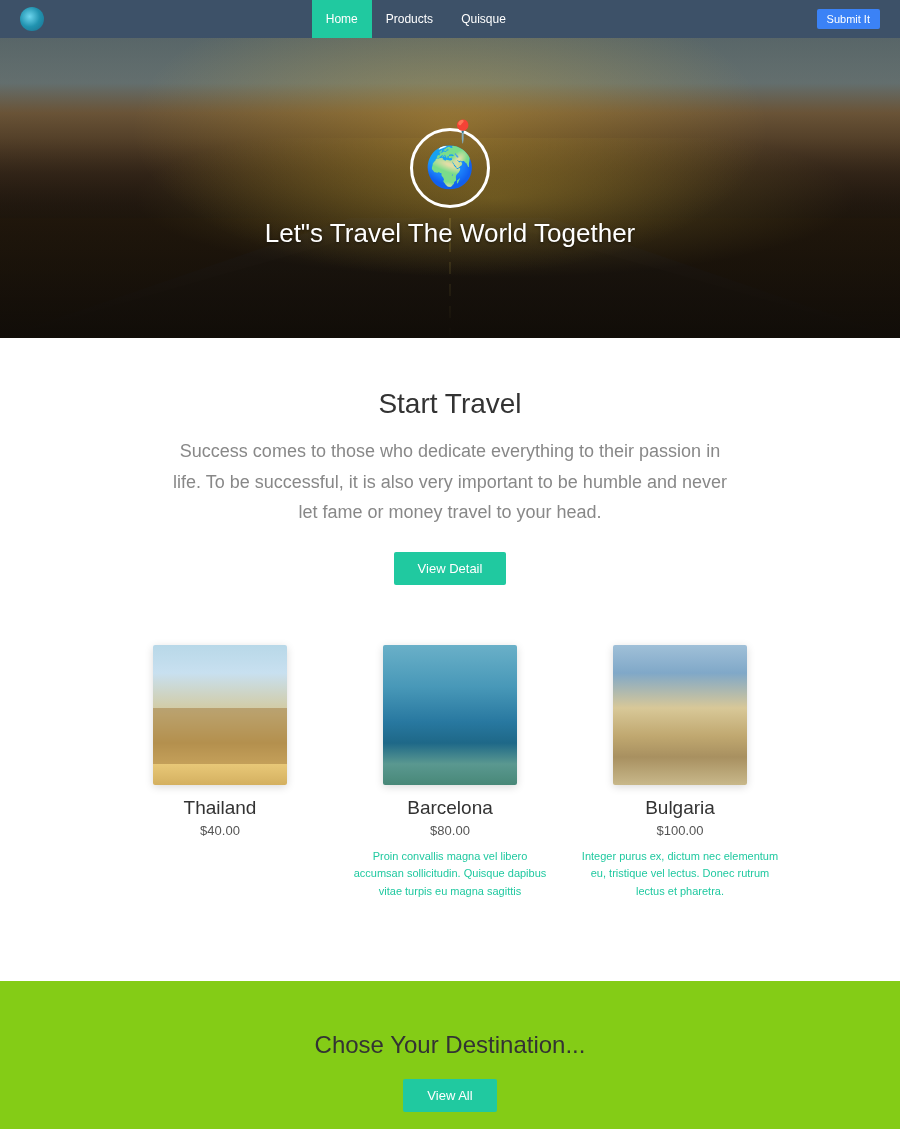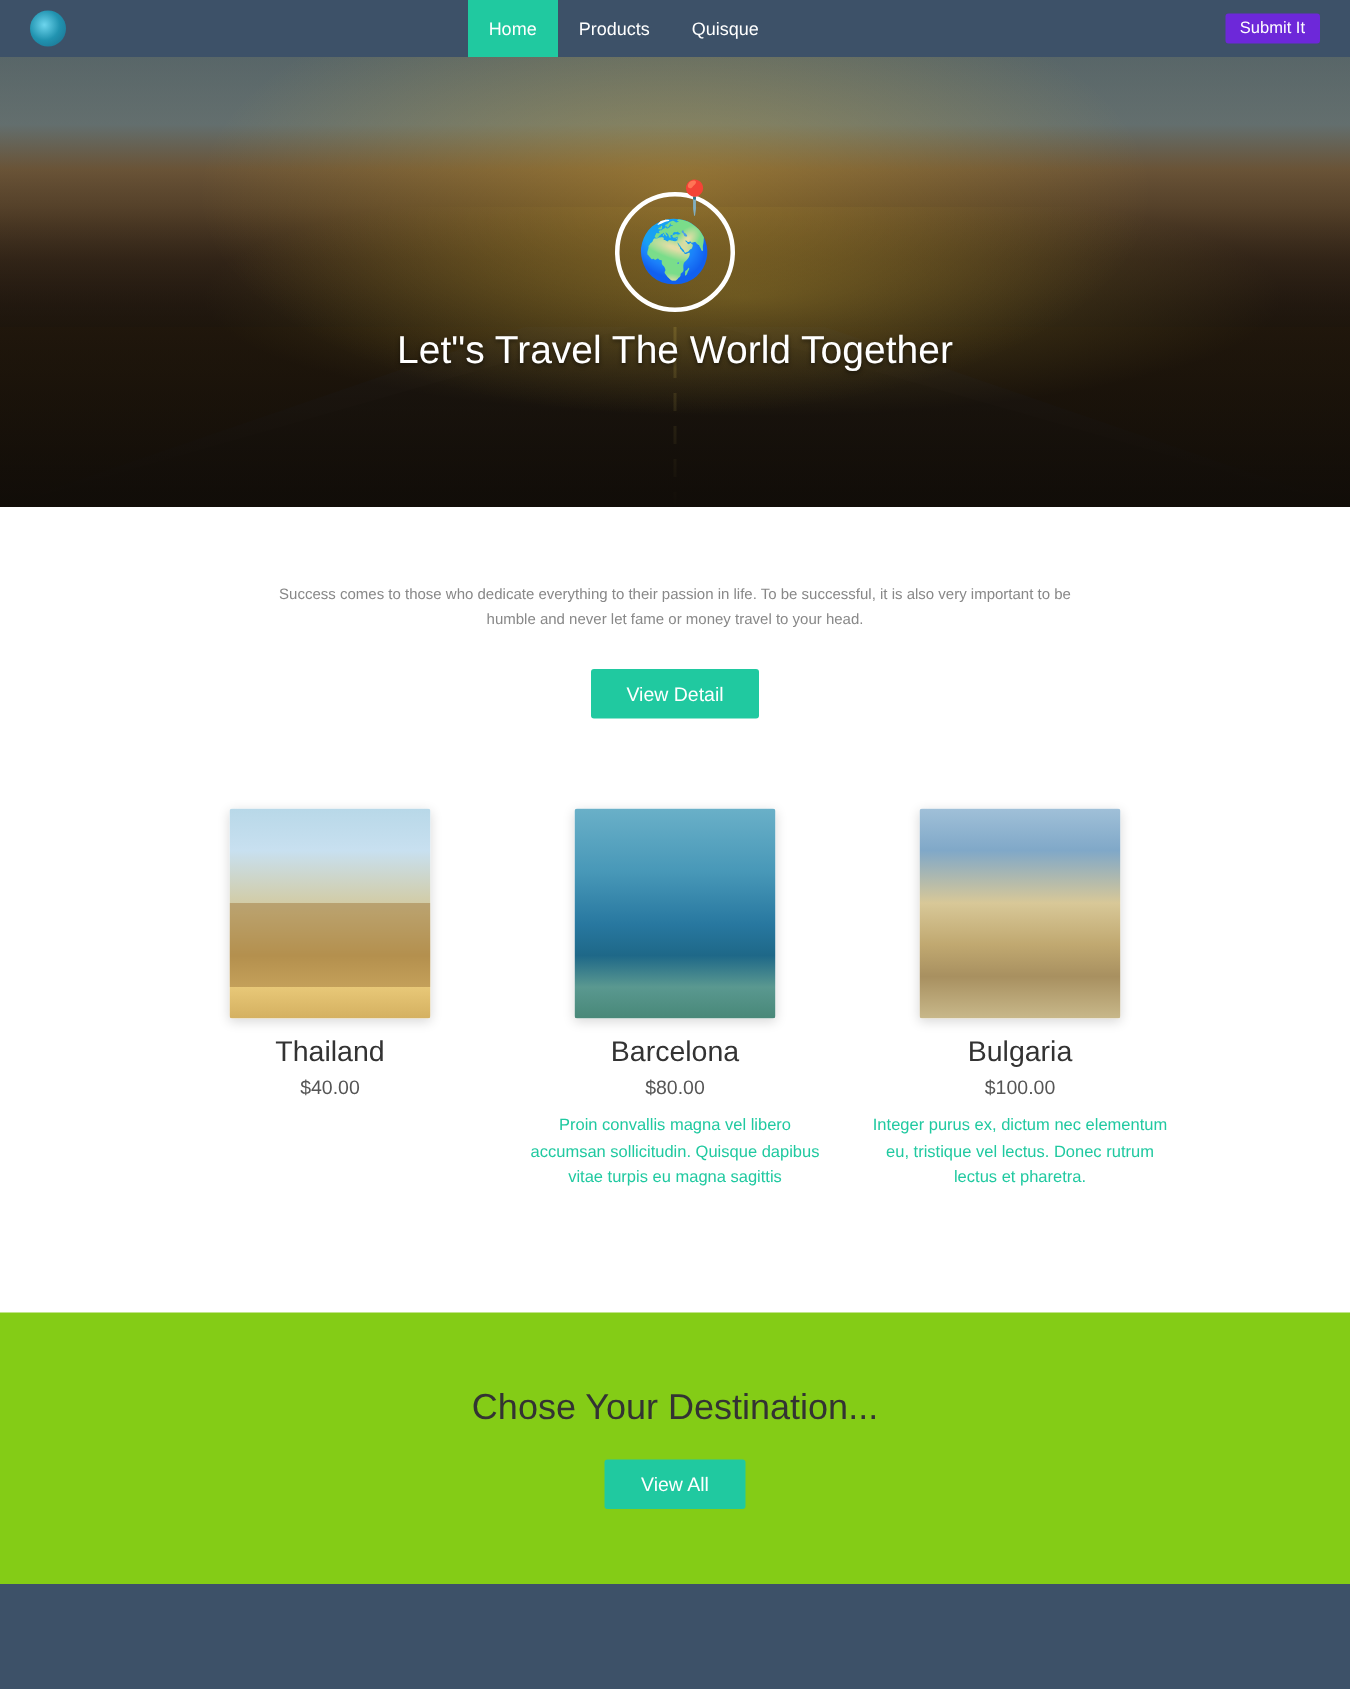--- a/index.html
+++ b/index.html
@@ -25,21 +25,21 @@
       color: #fff;
       text-decoration: none;
       font-size: 12px;
       padding: 0 14px;
       height: 38px;
       display: flex; align-items: center;
       cursor: pointer;
     }
     .nav-link.active { background: #20c9a0; }
     .submit-btn {
-      background: #6d28d9;
+      background: #3b82f6;
       color: #fff;
       border: none;
       padding: 4px 10px;
       font-size: 11px;
       cursor: pointer;
       border-radius: 2px;
       margin-left: 29px;
     }
 
     
@@ -109,21 +109,21 @@
       padding: 50px 20px 40px;
     }
     .start-travel h2 {
       font-size: 28px;
       font-weight: 400;
       margin-bottom: 16px;
       color: #333;
     }
     .start-travel p {
       color: #888;
-      font-size: 10px;
+      font-size: 18px;
       line-height: 1.7;
       max-width: 560px;
       margin: 0 auto 24px;
     }
     .btn-teal {
       background: #20c9a0;
       color: #fff;
       border: none;
       padding: 9px 24px;
       font-size: 13px;
@@ -238,20 +238,21 @@
   <div class="hero-overlay"></div>
   <div class="hero-content">
     <div class="hero-globe">
       <span class="pin">📍</span>
     </div>
     <h1 class="hero-title">Let"s Travel The World Together</h1>
   </div>
 </section>
 
 <section class="start-travel">
+  <h2>Start Travel</h2>
   <p>Success comes to those who dedicate everything to their passion in life. To be successful, it is also very important to be humble and never let fame or money travel to your head.</p>
   <button class="btn-teal">View Detail</button>
 </section>
 
 <section class="products-section">
 
   <div class="product-card">
     <div class="product-img">
       <div class="thailand-fill"></div>
     </div>

